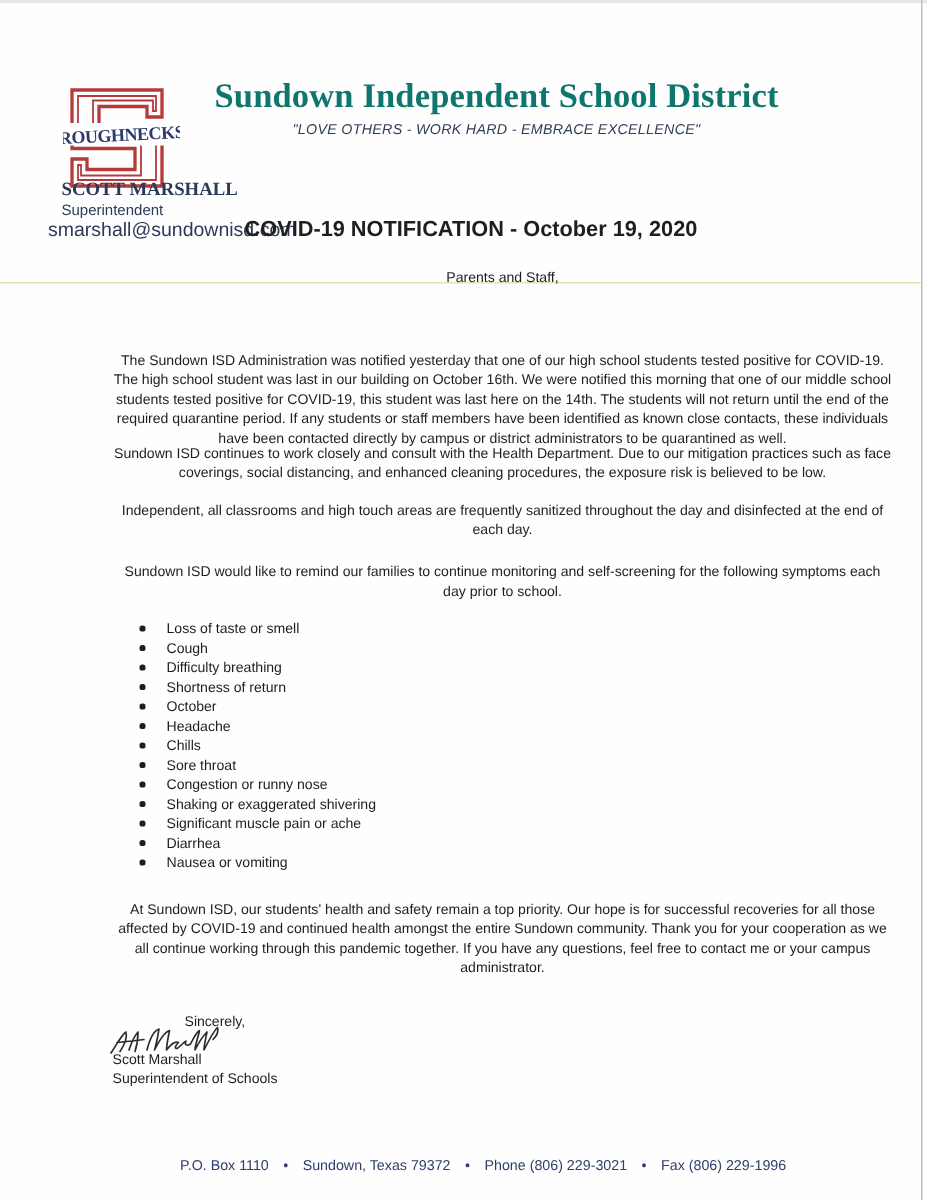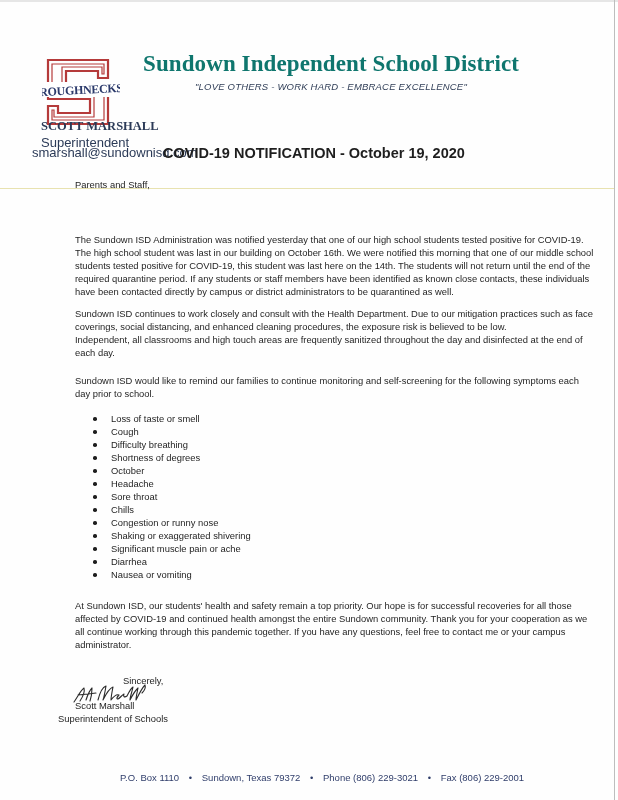--- a/index.html
+++ b/index.html
@@ -22,59 +22,59 @@
       position: absolute; left: 195px; top: 81px;
       font-family: "Liberation Sans", sans-serif; font-style: italic; font-size: 9.5px;
       color: #2f3d56; white-space: nowrap; letter-spacing: 0.2px;
     }
     .supt-name {
       position: absolute; left: 41px; top: 119px;
       font-family: "Liberation Serif", serif; font-weight: bold; font-size: 12.5px;
       color: #2b3a57; white-space: nowrap;
     }
     .supt-title {
-      position: absolute; left: 41px; top: 135px; font-size: 13px; color: #2b3a57; white-space: nowrap;
+      position: absolute; left: 41px; top: 135px; font-size: 10px; color: #2b3a57; white-space: nowrap;
     }
     .supt-email {
       position: absolute; left: 32px; top: 145px; font-size: 13px; color: #2b3a57; white-space: nowrap;
     }
     .notice-title {
       position: absolute; left: 163px; top: 145px;
       font-family: "Liberation Sans", sans-serif; font-weight: bold; font-size: 14.5px;
       color: #1e1e1e; white-space: nowrap;
     }
     .rule {
       position: absolute; left: 0; top: 188px; width: 614px; height: 1px; background: #e8e2b0;
     }
 
     
     .body-text {
       position: absolute; left: 75px; width: 520px;
-      font-size: 9.4px; line-height: 12.9px; color: #1e1e1e;
+      font-size: 9.4px; line-height: 12.9px; color: #1e1e1e; text-align: center;
     }
     .greeting { top: 179px; }
     .p1 { top: 210px; margin-top: 24px; }
-    .p2 { top: 296px; margin-top: 12px; }
+    .p2 { top: 296px; }
     .p3 { top: 334px; }
     .p4 { top: 375px; }
     .symptoms {
       position: absolute; left: 93px; top: 412px; list-style: none;
       font-size: 9.4px; line-height: 13px; color: #1e1e1e;
     }
     .symptoms li { position: relative; padding-left: 18px; white-space: nowrap; }
     .symptoms li .bullet {
       position: absolute; left: 0; top: 5px; width: 3.5px; height: 3.5px; border-radius: 50%; background: #1e1e1e;
     }
     .p5 { top: 600px; }
     .closing { position: absolute; left: 75px; top: 675px; font-size: 9.4px; line-height: 12.9px; color: #1e1e1e; margin-left: 48px; }
     .signature {
       position: absolute; left: 72px; top: 682px; width: 82px; height: 22px;
     }
     .signer-name { position: absolute; left: 75px; top: 700px; font-size: 9.4px; color: #1e1e1e; }
-    .signer-title { position: absolute; left: 58px; top: 713px; font-size: 9.4px; color: #1e1e1e; }
+    .signer-title { position: absolute; left: 75px; top: 713px; font-size: 9.4px; color: #1e1e1e; }
 
     
     .footer {
       position: absolute; left: 120px; top: 772px; font-size: 9.5px; color: #2f3d6a; white-space: nowrap;
     }
     .footer .sep { margin: 0 7px; }
   </style>
 </head>
 <body>
 
@@ -108,25 +108,25 @@
   <div class="body-text greeting">Parents and Staff,</div>
   <p class="body-text p1">The Sundown ISD Administration was notified yesterday that one of our high school students tested positive for COVID-19.  The high school student was last in our building on October 16th.  We were notified this morning that one of our middle school students tested positive for COVID-19, this student was last here on the 14th. The students will not return until the end of the required quarantine period.  If any students or staff members have been identified as known close contacts, these individuals have been contacted directly by campus or district administrators to be quarantined as well.</p>
   <p class="body-text p2">Sundown ISD continues to work closely and consult with the Health Department.  Due to our mitigation practices such as face coverings, social distancing, and enhanced cleaning procedures, the exposure risk is believed to be low.</p>
   <p class="body-text p3">Independent, all classrooms and high touch areas are frequently sanitized throughout the day and disinfected at the end of each day.</p>
   <p class="body-text p4">Sundown ISD would like to remind our families to continue monitoring and self-screening for the following symptoms each day prior to school.</p>
 
   <ul class="symptoms">
     <li><span class="bullet"></span><span>Loss of taste or smell</span></li>
     <li><span class="bullet"></span><span>Cough</span></li>
     <li><span class="bullet"></span><span>Difficulty breathing</span></li>
-    <li><span class="bullet"></span><span>Shortness of degrees</span></li>
+    <li><span class="bullet"></span><span>Shortness of return</span></li>
     <li><span class="bullet"></span><span>October</span></li>
     <li><span class="bullet"></span><span>Headache</span></li>
+    <li><span class="bullet"></span><span>Chills</span></li>
     <li><span class="bullet"></span><span>Sore throat</span></li>
-    <li><span class="bullet"></span><span>Chills</span></li>
     <li><span class="bullet"></span><span>Congestion or runny nose</span></li>
     <li><span class="bullet"></span><span>Shaking or exaggerated shivering</span></li>
     <li><span class="bullet"></span><span>Significant muscle pain or ache</span></li>
     <li><span class="bullet"></span><span>Diarrhea</span></li>
     <li><span class="bullet"></span><span>Nausea or vomiting</span></li>
   </ul>
 
   <p class="body-text p5">At Sundown ISD, our students' health and safety remain a top priority.  Our hope is for successful recoveries for all those affected by COVID-19 and continued health amongst the entire Sundown community.  Thank you for your cooperation as we all continue working through this pandemic together.  If you have any questions, feel free to contact me or your campus administrator.</p>
 
   <div class="closing">Sincerely,</div>
@@ -138,15 +138,15 @@
   <div class="signer-name">Scott Marshall</div>
   <div class="signer-title">Superintendent of Schools</div>
 
   <div class="footer">
     <span>P.O. Box 1110</span>
     <span class="sep">•</span>
     <span>Sundown, Texas 79372</span>
     <span class="sep">•</span>
     <span>Phone (806) 229-3021</span>
     <span class="sep">•</span>
-    <span>Fax (806) 229-2001</span>
+    <span>Fax (806) 229-1996</span>
   </div>
 </div>
 
 </body></html>

